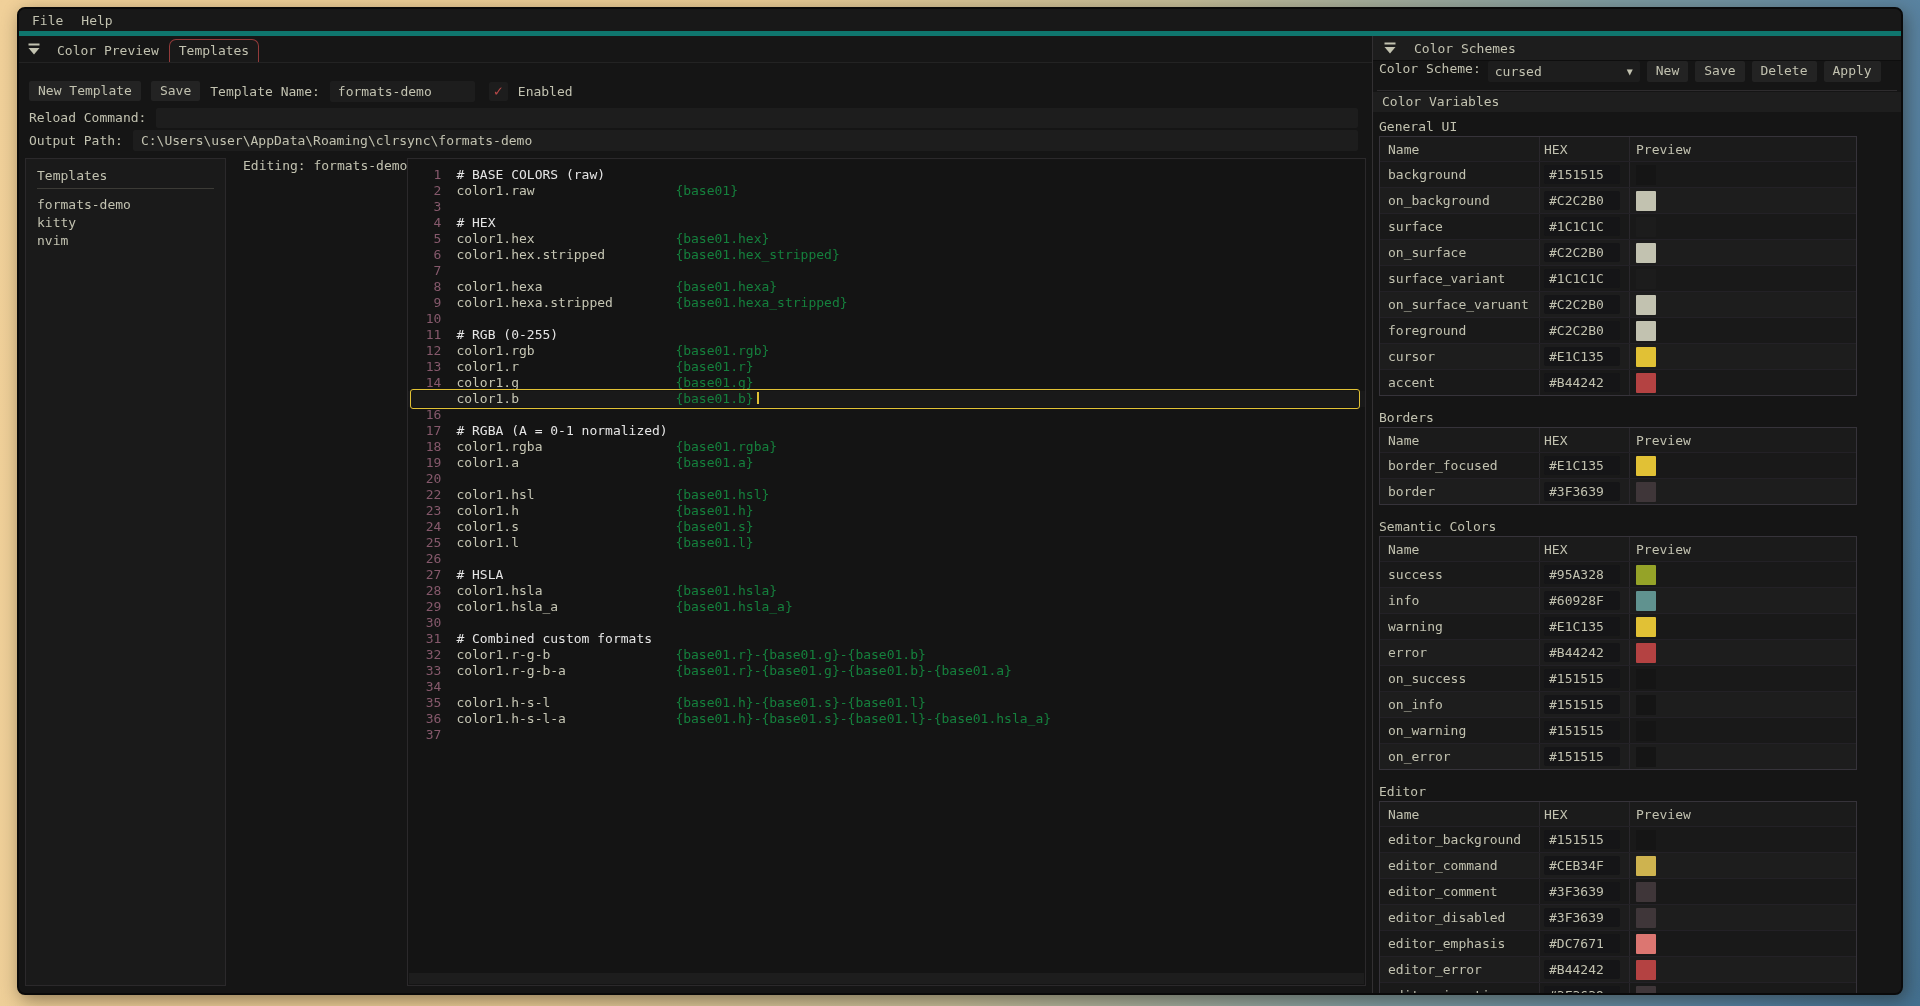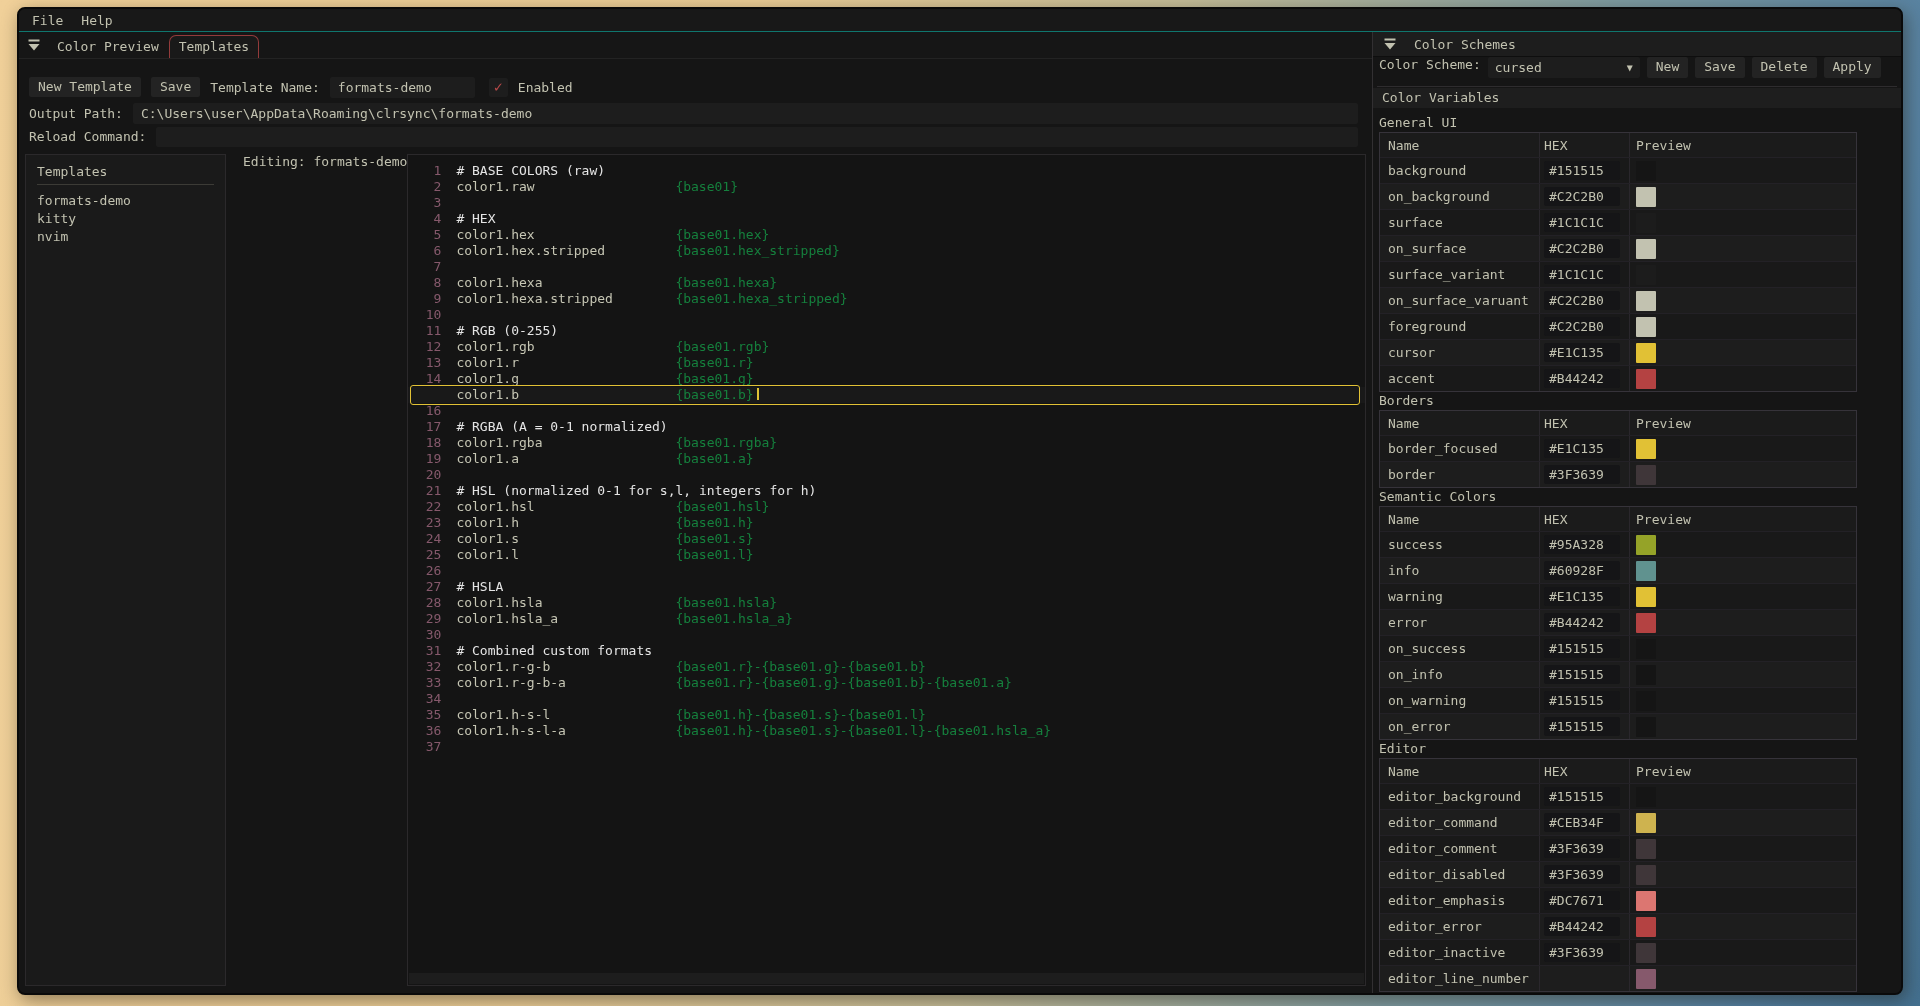--- a/index.html
+++ b/index.html
@@ -3,21 +3,21 @@
 <meta charset="utf-8">
 <style>
   html,body{margin:0;padding:0;width:1920px;height:1006px;overflow:hidden;
     font-family:"DejaVu Sans Mono","Liberation Mono",monospace;font-size:13px;color:#C2C2B0;}
   .bg{position:fixed;inset:0;
     background:linear-gradient(103deg,#f0d099 0%,#e9cb95 35%,#c3bb97 55%,#7d9aa0 75%,#527ea0 92%,#44708f 100%);}
   .app-window{position:absolute;left:17px;top:7px;width:1886px;height:988px;background:#151515;
     border:2px solid #0a0a0a;border-radius:8px;overflow:hidden;display:flex;flex-direction:column;
     box-shadow:3px 5px 18px rgba(30,25,10,.45);box-sizing:border-box;}
   
-  .menubar{height:22px;flex:none;display:flex;align-items:center;padding:0 4px;background:#181818;border-bottom:1px solid #0f766e;}
+  .menubar{height:22px;flex:none;display:flex;align-items:center;padding:0 4px;background:#181818;border-bottom:5px solid #0f766e;}
   .menu-item{padding:2px 9px;}
   .main{flex:1;display:flex;min-height:0;}
   
   .left-pane{width:1354px;flex:none;display:flex;flex-direction:column;border-right:1px solid #323032;min-height:0;box-sizing:border-box;}
   .tabbar{height:26px;flex:none;display:flex;align-items:center;padding-left:7px;gap:5px;background:#161616;border-bottom:1px solid #232323;}
   .collapse-btn{width:16px;height:16px;display:flex;align-items:center;justify-content:center;flex:none;}
   .tab{padding:3px 9px 4px;position:relative;top:1px;border:1px solid transparent;border-bottom:none;border-radius:7px 7px 0 0;}
   .tab.active{border-color:#933b3b;background:#191919;}
   .trow{display:flex;align-items:center;gap:10px;padding:0 10px;flex:none;}
   .trow1{height:30px;margin-top:13px;}
@@ -51,21 +51,21 @@
   .hscroll{height:11px;flex:none;background:#1d1d1d;margin:2px 1px 1px;}
   
   .right-pane{flex:1;display:flex;flex-direction:column;min-height:0;background:#151515;}
   .panel-title{height:24px;flex:none;background:#1d1d1d;display:flex;align-items:center;gap:16px;padding-left:9px;border-bottom:1px solid #0e0e0e;}
   .scheme-row{height:28px;flex:none;display:flex;align-items:flex-start;gap:7px;padding:0 6px;}
   .combo{width:152px;box-sizing:border-box;background:#1d1d1d;border-radius:2px;padding:3px 7px;display:flex;align-items:center;justify-content:space-between;}
   .combo-arrow{font-size:10px;}
   .sep{height:1px;background:#2e2c2e;margin:1px 4px;flex:none;}
   .coll-header{height:20px;line-height:20px;flex:none;background:#1e1e1e;padding-left:9px;}
   .sections{flex:1;overflow:hidden;padding-left:6px;}
-  .section-label{margin-top:0;height:18px;line-height:18px;}
+  .section-label{margin-top:13px;height:18px;line-height:18px;}
   .sections .section-label:first-child{margin-top:6px;}
   .tbl{width:478px;border:1px solid #36333a;box-sizing:border-box;}
   .tr{display:flex;height:25px;align-items:center;border-top:1px solid #232126;background:#191919;}
   .tr.head{height:24px;border-top:none;background:#1b1b1b;}
   .tr:nth-child(odd):not(.head){background:#1d1d1d;}
   .cell{height:100%;display:flex;align-items:center;box-sizing:border-box;overflow:hidden;}
   .cell.name{width:160px;padding-left:8px;border-right:1px solid #2a272c;flex:none;}
   .cell.hex{width:90px;padding-left:4px;border-right:1px solid #2a272c;flex:none;}
   .cell.preview{flex:1;padding-left:6px;}
   .hexbox{background:#151517;padding:2px 5px;border-radius:2px;min-width:66px;}
@@ -103,28 +103,28 @@
           <button class="btn">New Template</button>
           <button class="btn">Save</button>
           <span>Template Name:</span>
           <span class="input name">formats-demo</span>
           <span class="checkbox">
             <span class="check">✓</span>
           </span>
           <span>Enabled</span>
         </div>
 
+        <div class="trow trow3">
+          <span>Reload Command:</span>
+          <span class="input grow"></span>
+        </div>
+
         <div class="trow trow2">
           <span>Output Path:</span>
           <span class="input grow">C:\Users\user\AppData\Roaming\clrsync\formats-demo</span>
-        </div>
-
-        <div class="trow trow3">
-          <span>Reload Command:</span>
-          <span class="input grow"></span>
         </div>
 
         <div class="content">
           <div class="tpl-panel">
             <div class="tpl-title">Templates</div>
             <div class="tpl-sep"></div>
             <div id="tpl-items">
                 <div class="tpl-item">formats-demo</div>
                 <div class="tpl-item">kitty</div>
                 <div class="tpl-item">nvim</div>
@@ -148,21 +148,20 @@
                   <div class="code-line"><span class="gutter">11</span><span class="code-body"><span class="comment"># RGB (0-255)</span></span></div>
                   <div class="code-line"><span class="gutter">12</span><span class="code-body"><span class="key">color1.rgb</span><span class="val">{base01.rgb}</span></span></div>
                   <div class="code-line"><span class="gutter">13</span><span class="code-body"><span class="key">color1.r</span><span class="val">{base01.r}</span></span></div>
                   <div class="code-line"><span class="gutter">14</span><span class="code-body"><span class="key">color1.g</span><span class="val">{base01.g}</span></span></div>
                   <div class="code-line active"><span class="gutter"></span><span class="code-body"><span class="key">color1.b</span><span class="val">{base01.b}</span><span class="caret"></span></span></div>
                   <div class="code-line"><span class="gutter">16</span><span class="code-body"></span></div>
                   <div class="code-line"><span class="gutter">17</span><span class="code-body"><span class="comment"># RGBA (A = 0-1 normalized)</span></span></div>
                   <div class="code-line"><span class="gutter">18</span><span class="code-body"><span class="key">color1.rgba</span><span class="val">{base01.rgba}</span></span></div>
                   <div class="code-line"><span class="gutter">19</span><span class="code-body"><span class="key">color1.a</span><span class="val">{base01.a}</span></span></div>
                   <div class="code-line"><span class="gutter">20</span><span class="code-body"></span></div>
-                  <div class="code-line"><span class="gutter">21</span><span class="code-body"><span class="comment"># HSL (normalized 0-1 for s,l, integers for h)</span></span></div>
                   <div class="code-line"><span class="gutter">22</span><span class="code-body"><span class="key">color1.hsl</span><span class="val">{base01.hsl}</span></span></div>
                   <div class="code-line"><span class="gutter">23</span><span class="code-body"><span class="key">color1.h</span><span class="val">{base01.h}</span></span></div>
                   <div class="code-line"><span class="gutter">24</span><span class="code-body"><span class="key">color1.s</span><span class="val">{base01.s}</span></span></div>
                   <div class="code-line"><span class="gutter">25</span><span class="code-body"><span class="key">color1.l</span><span class="val">{base01.l}</span></span></div>
                   <div class="code-line"><span class="gutter">26</span><span class="code-body"></span></div>
                   <div class="code-line"><span class="gutter">27</span><span class="code-body"><span class="comment"># HSLA</span></span></div>
                   <div class="code-line"><span class="gutter">28</span><span class="code-body"><span class="key">color1.hsla</span><span class="val">{base01.hsla}</span></span></div>
                   <div class="code-line"><span class="gutter">29</span><span class="code-body"><span class="key">color1.hsla_a</span><span class="val">{base01.hsla_a}</span></span></div>
                   <div class="code-line"><span class="gutter">30</span><span class="code-body"></span></div>
                   <div class="code-line"><span class="gutter">31</span><span class="code-body"><span class="comment"># Combined custom formats</span></span></div>

